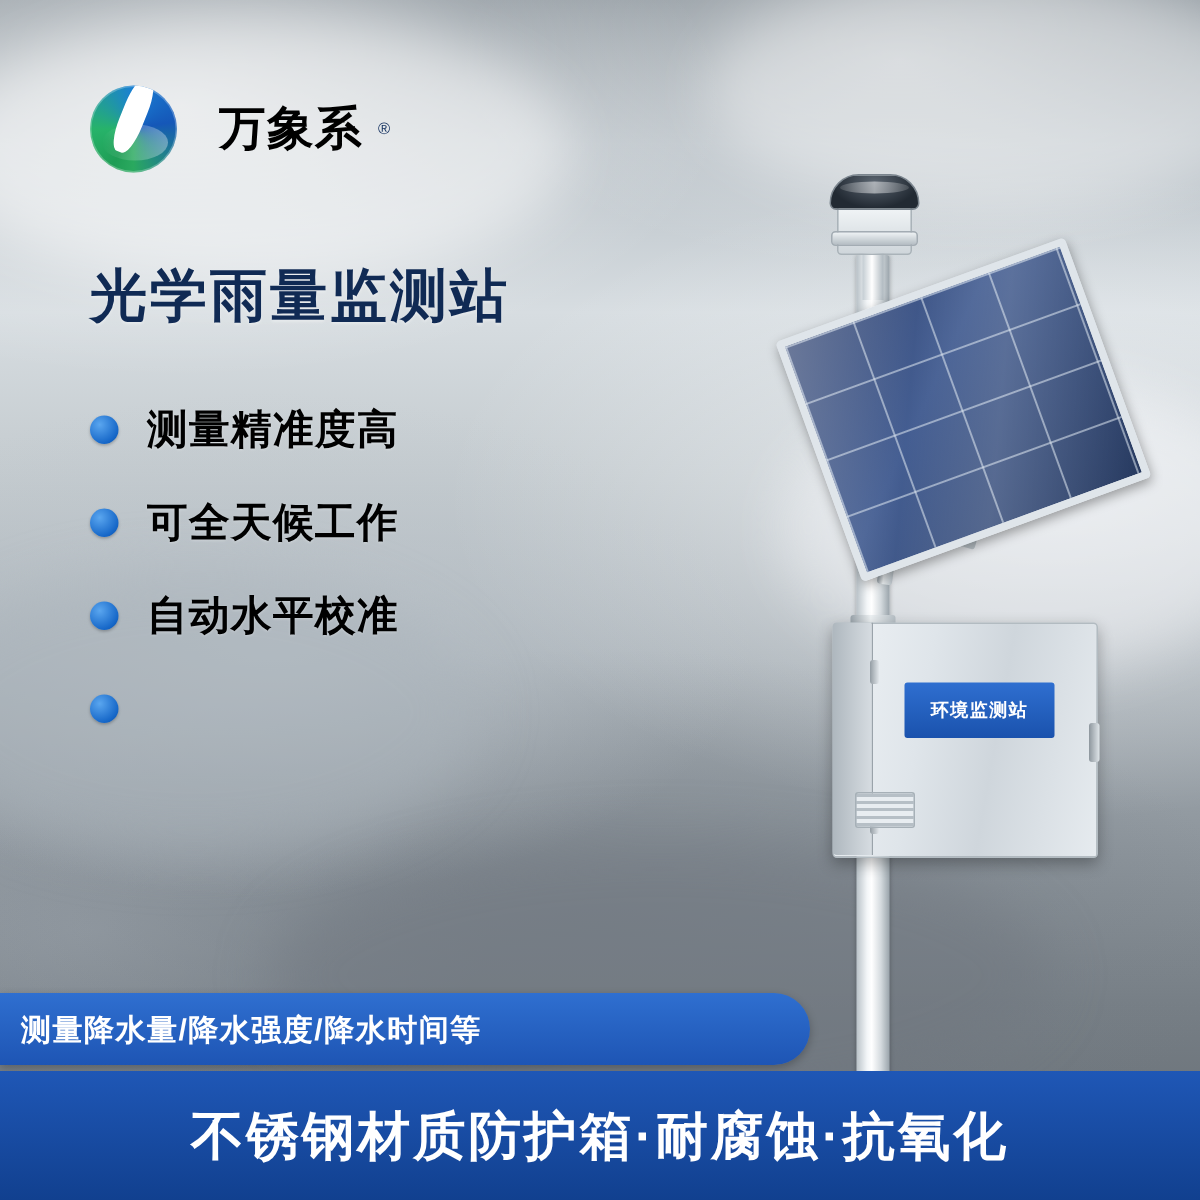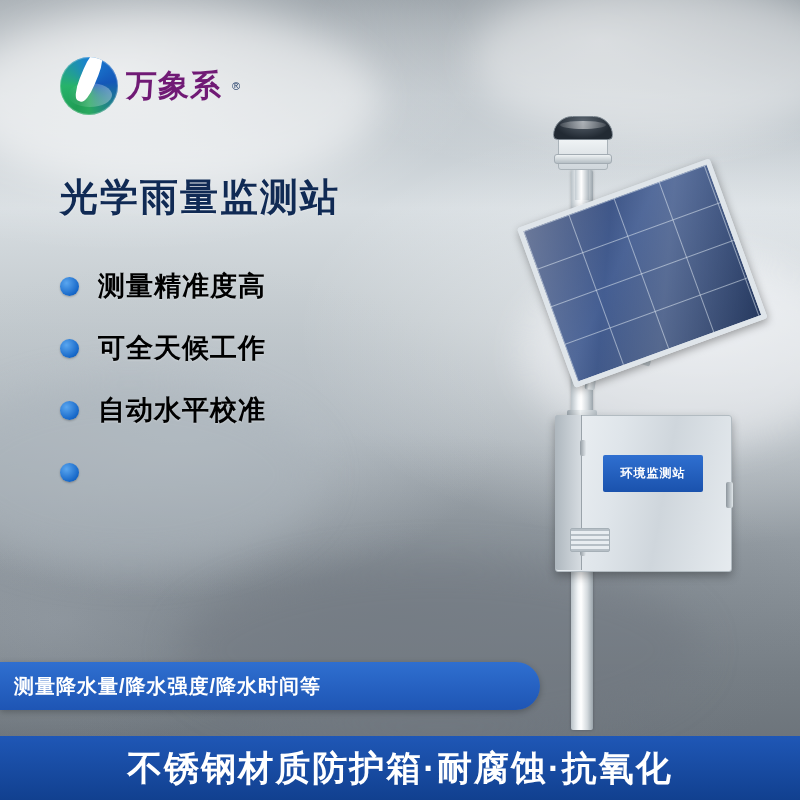--- a/index.html
+++ b/index.html
@@ -37,22 +37,23 @@
     content:"";position:absolute;left:50%;top:-6px;width:16px;height:52px;
     background:#fff;transform:translateX(-50%) rotate(22deg);
     border-radius:40%;
   }
   .logo-mark:after{
     content:"";position:absolute;left:8px;top:26px;width:44px;height:24px;
     background:linear-gradient(90deg,rgba(255,255,255,0.0),rgba(255,255,255,0.35));
     border-radius:50%;
   }
   .logo-text{
-    font-size:31px;font-weight:bold;color:#701a75;letter-spacing:1px;
+    font-size:31px;font-weight:bold;color:#000000;letter-spacing:1px;
     font-family:"Liberation Sans","DejaVu Sans",sans-serif;
+    margin-left:20px;
   }
   .logo-reg{font-size:11px;color:#13305f;vertical-align:super;margin-left:2px;}
 
   .headline{
     position:absolute;left:60px;top:172px;
     font-size:38px;font-weight:bold;color:#102a54;letter-spacing:2px;
     text-shadow:0 1px 2px rgba(255,255,255,0.35);
   }
 
   .features{position:absolute;left:60px;top:255px;}
@@ -73,21 +74,21 @@
     position:absolute;left:0;top:662px;width:540px;height:48px;
     background:linear-gradient(180deg,#2f6fd0,#1e55b4);
     border-top-right-radius:24px;border-bottom-right-radius:24px;
     display:flex;align-items:center;
     box-shadow:0 2px 6px rgba(0,0,0,0.25);
   }
   .banner-mid span{
     color:#fff;font-size:20px;font-weight:bold;margin-left:14px;letter-spacing:1px;
   }
   .banner-bottom{
-    position:absolute;left:0;bottom:0;width:800px;height:64px;
+    position:absolute;left:0;bottom:0;width:800px;height:86px;
     background:linear-gradient(180deg,#1f57b6,#11408f);
     display:flex;align-items:center;justify-content:center;
   }
   .banner-bottom span{
     color:#fff;font-size:35px;font-weight:bold;letter-spacing:2px;
   }
 
   
   .station{position:absolute;left:470px;top:110px;width:330px;height:580px;}
 

